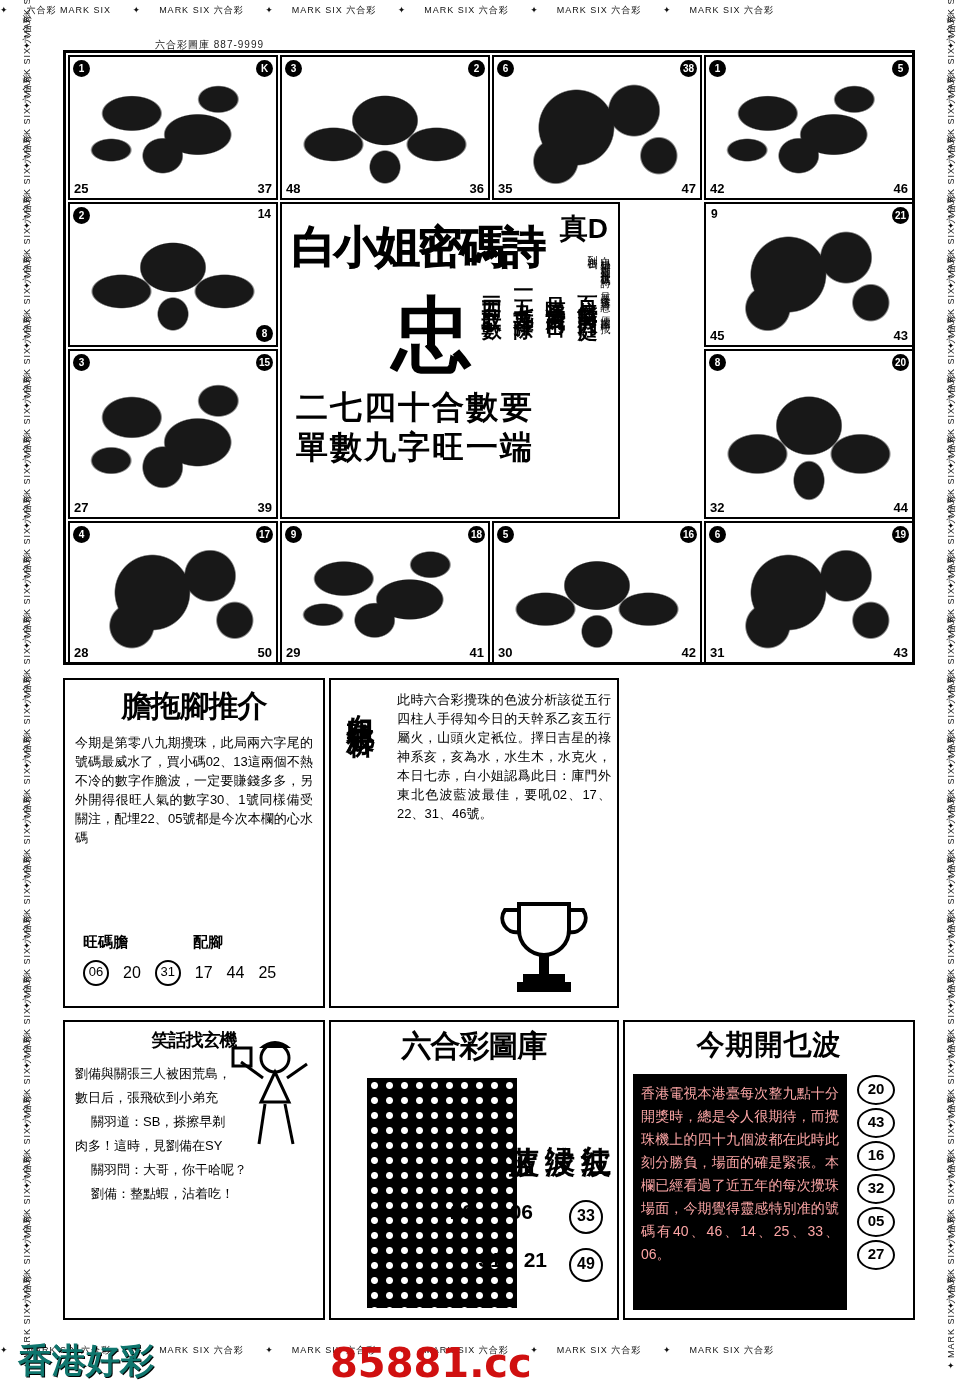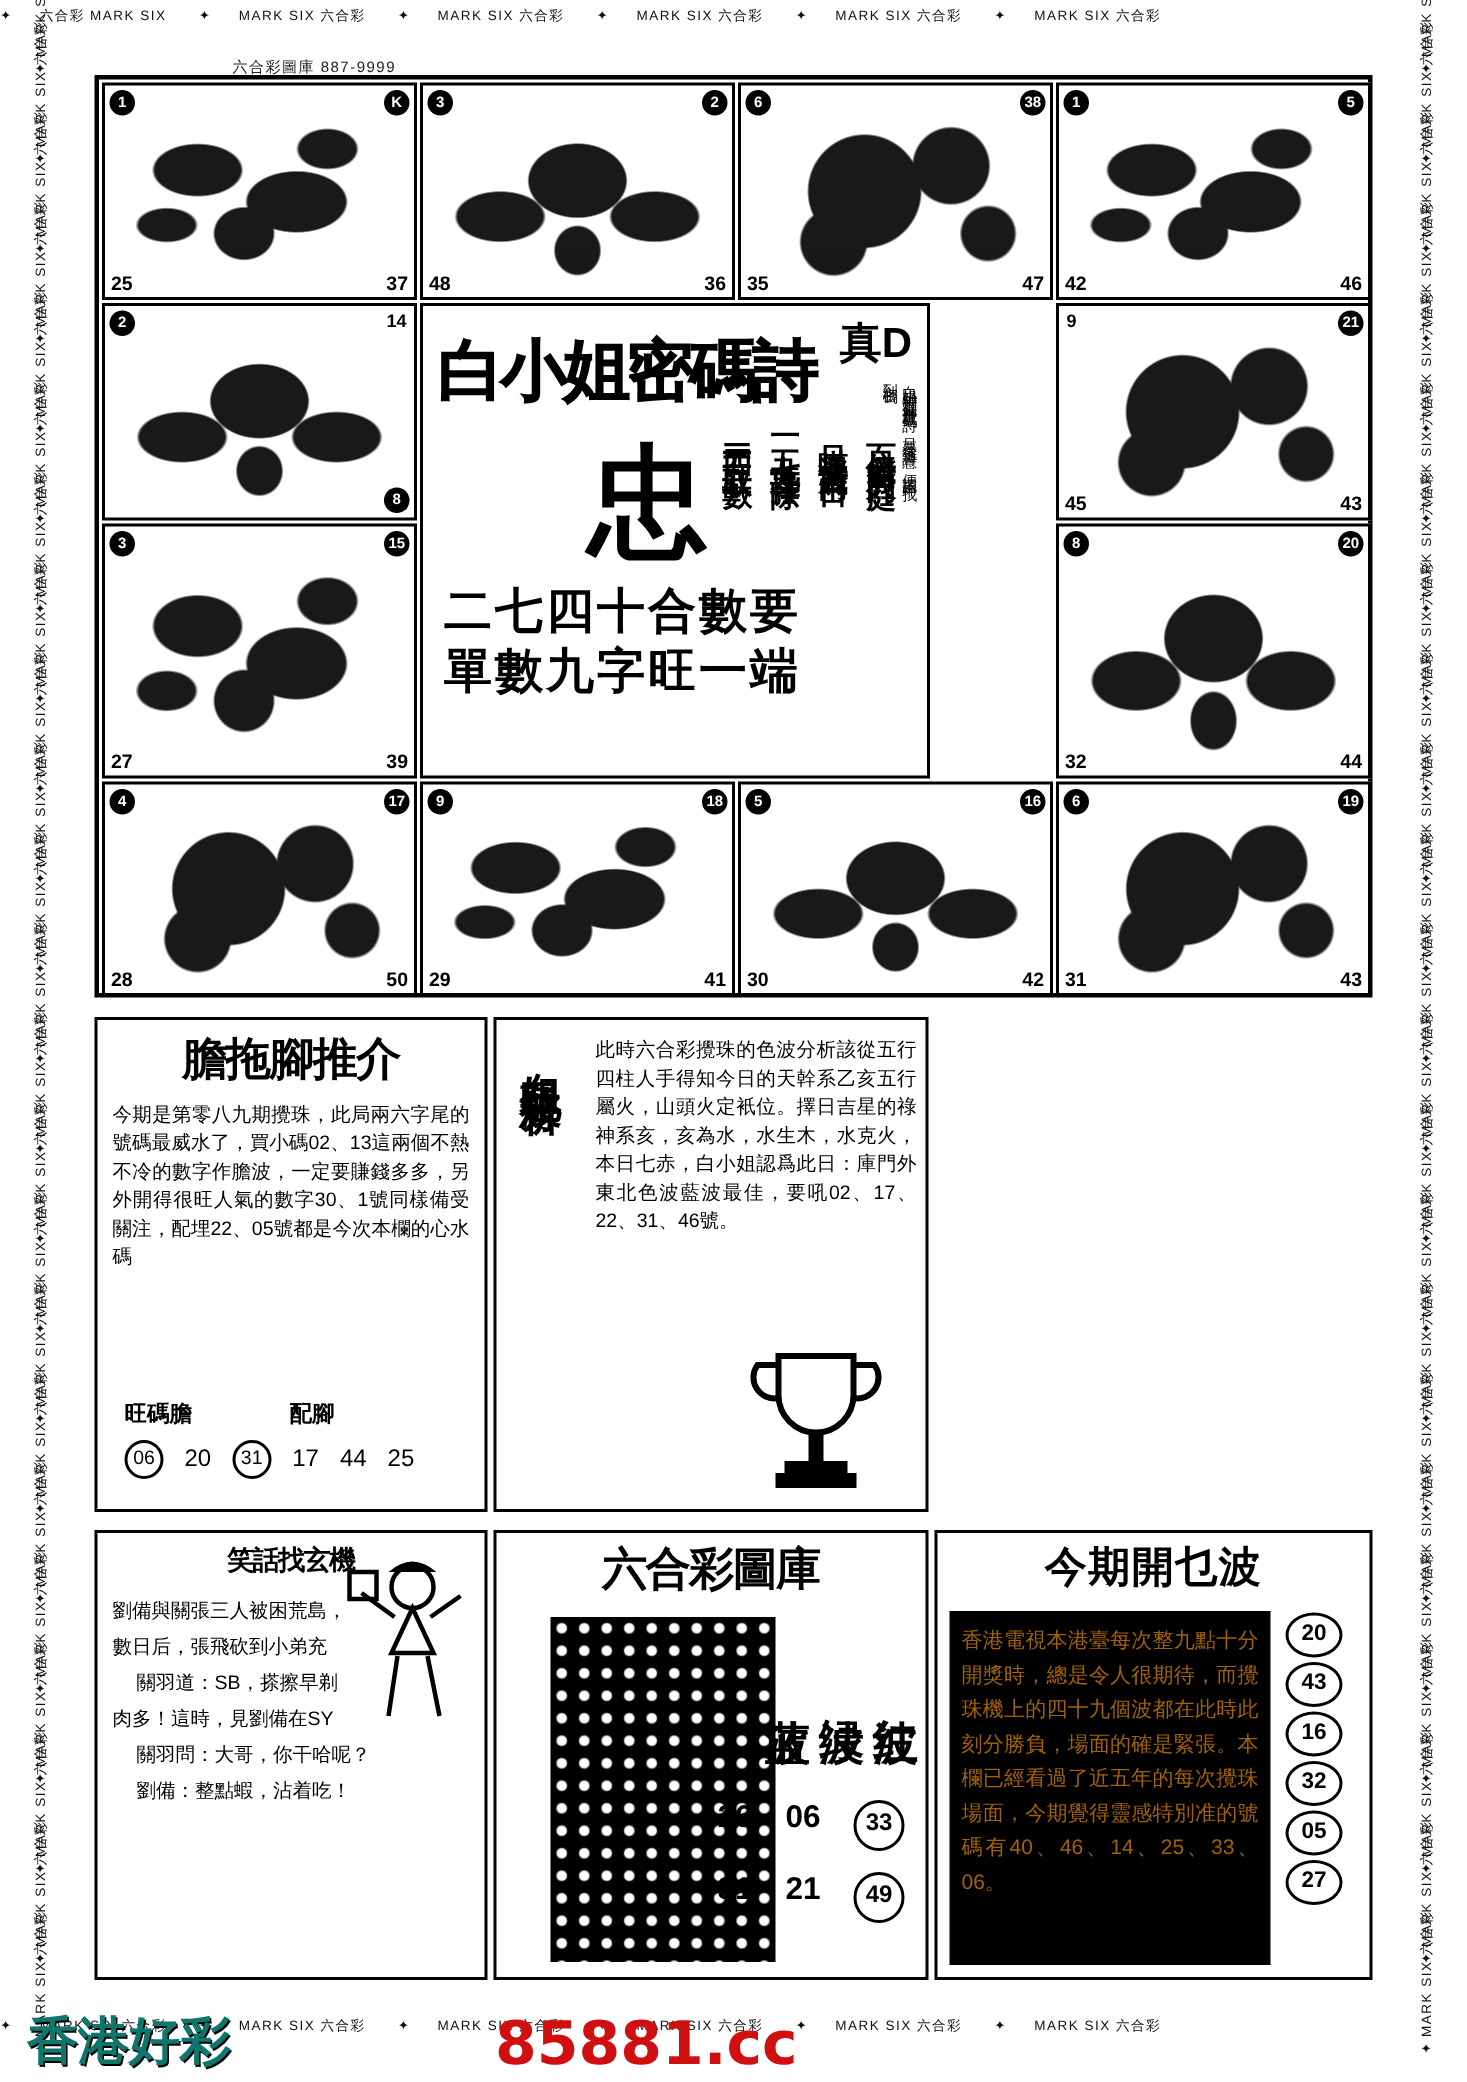--- a/index.html
+++ b/index.html
@@ -473,35 +473,35 @@
       <div class="wave-col">
         <div style="writing-mode:vertical-rl;text-orientation:upright;height:84px;">蓝波</div>
       </div>
       <div class="wave-col">
         <div style="writing-mode:vertical-rl;text-orientation:upright;height:84px;">绿波</div>
       </div>
       <div class="wave-col">
         <div style="writing-mode:vertical-rl;text-orientation:upright;height:84px;">红波</div>
       </div>
     </div>
-    <div style="position:absolute;right:14px;top:178px;display:flex;gap:22px;font-size:21px;font-weight:bold;">
+    <div style="position:absolute;right:14px;top:178px;display:flex;gap:36px;font-size:21px;font-weight:bold;">
       <span>26</span>
       <span>06</span>
       <span class="ball">33</span>
     </div>
     <div style="position:absolute;right:14px;top:226px;display:flex;gap:22px;font-size:21px;font-weight:bold;">
       <span>31</span>
       <span>21</span>
       <span class="ball">49</span>
     </div>
   </div>
 
   <div class="panel" style="left:568px;top:992px;width:292px;height:300px;">
     <div style="font-size:28px;font-weight:bold;text-align:center;margin-top:4px;letter-spacing:1px;font-family:'DejaVu Serif',serif;">今期開乜波</div>
-    <div style="position:absolute;left:8px;top:52px;width:214px;height:236px;background:#000;color:#a16207;padding:8px;box-sizing:border-box;">
+    <div style="position:absolute;left:8px;top:52px;width:214px;height:236px;background:#000;color:#fca5a5;padding:8px;box-sizing:border-box;">
       <div style="font-size:14px;line-height:23px;text-align:justify;">香港電視本港臺每次整九點十分開獎時，總是令人很期待，而攪珠機上的四十九個波都在此時此刻分勝負，場面的確是緊張。本欄已經看過了近五年的每次攪珠場面，今期覺得靈感特別准的號碼有40、46、14、25、33、06。</div>
     </div>
     <div style="position:absolute;right:10px;top:50px;width:46px;">
       <div class="lotto-ball">20</div>
       <div class="lotto-ball">43</div>
       <div class="lotto-ball">16</div>
       <div class="lotto-ball">32</div>
       <div class="lotto-ball">05</div>
       <div class="lotto-ball">27</div>
     </div>

